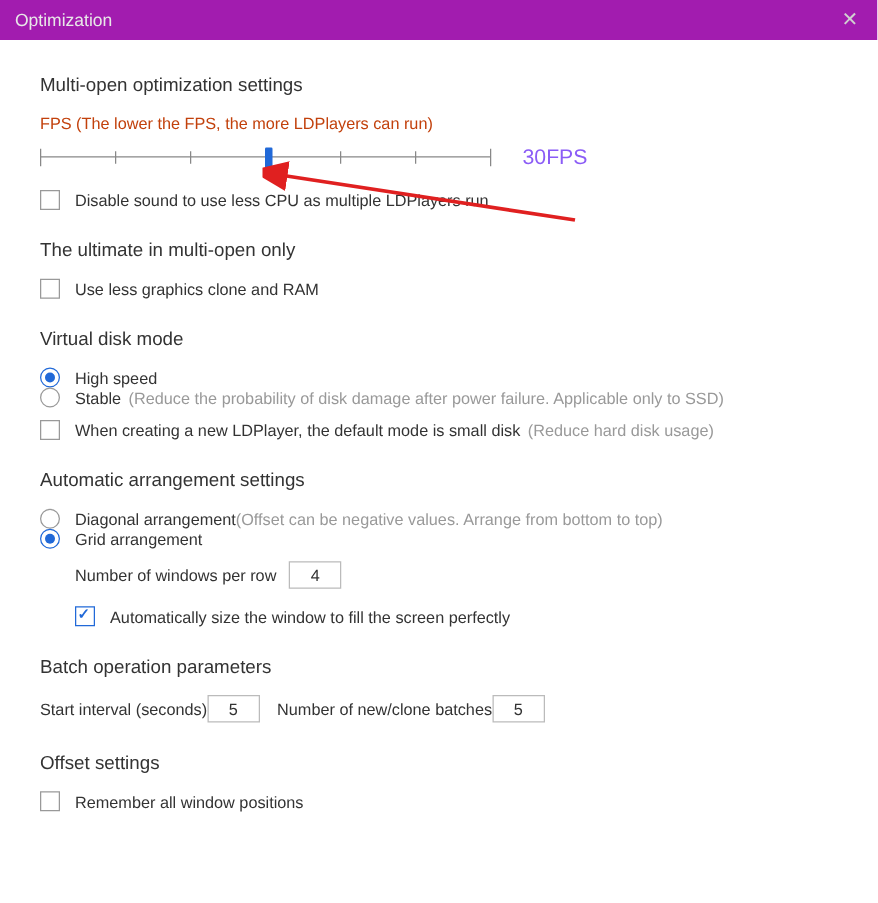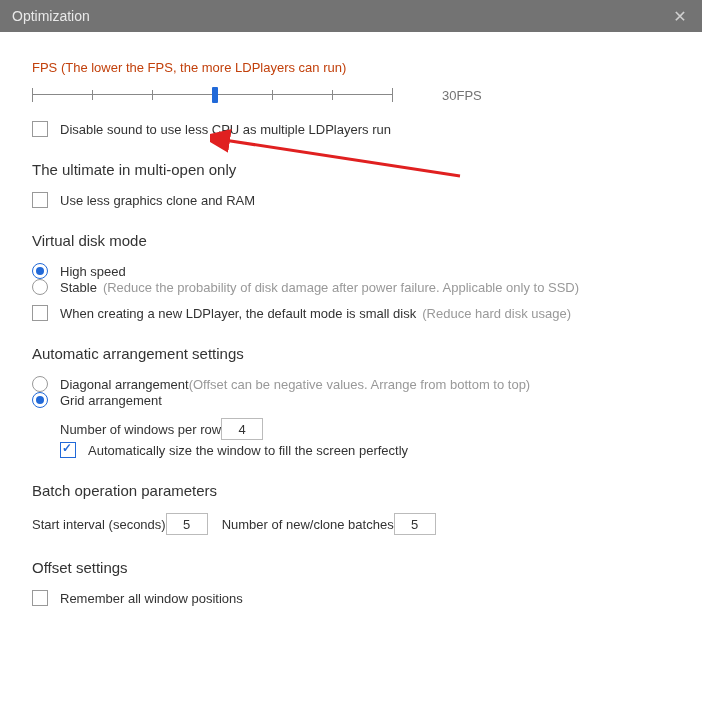--- a/index.html
+++ b/index.html
@@ -7,21 +7,21 @@
       font-family: "Segoe UI", Tahoma, sans-serif;
       font-size: 13px;
       background: #ffffff;
       color: #333;
       width: 702px;
       height: 722px;
       overflow: hidden;
       position: relative;
     }
     .titlebar {
-      background: #737373;
+      background: #a21caf;
       color: #e8e8e8;
       height: 32px;
       display: flex;
       align-items: center;
       padding: 0 12px;
       justify-content: space-between;
     }
     .titlebar .title { font-size: 14px; }
     .titlebar .close {
       color: #d0d0d0;
@@ -70,23 +70,23 @@
     .tick.major { height: 14px; top: 3px; }
     .handle {
       position: absolute;
       width: 6px;
       height: 16px;
       background: #2169d8;
       top: 2px;
       border-radius: 1px;
     }
     .fps-label {
-      color: #737373;
-      font-size: 13px;
-      margin-left: 50px;
+      color: #8b5cf6;
+      font-size: 17px;
+      margin-left: 26px;
     }
     .checkbox-row, .radio-row {
       display: flex;
       align-items: center;
       margin-bottom: 10px;
       font-size: 13px;
       color: #333;
     }
     .checkbox, .radio {
       width: 16px;
@@ -126,21 +126,22 @@
     }
     .radio-item {
       display: inline-flex;
       align-items: center;
       margin-right: 26px;
     }
     .indent { padding-left: 28px; }
     .input-row {
       display: flex;
       align-items: center;
-      margin-bottom: 2px;
+      gap: 10px;
+      margin-bottom: 14px;
     }
     .num-input {
       width: 42px;
       height: 22px;
       border: 1px solid #bbb;
       text-align: center;
       font-size: 13px;
       color: #333;
     }
     .batch-row {
@@ -158,20 +159,21 @@
 <body>
 
 <div class="titlebar">
   <span class="title">Optimization</span>
   <span class="close">✕</span>
 </div>
 
 <div class="content">
 
   <div class="section">
+    <div class="section-title">Multi-open optimization settings</div>
     <div class="subtext">FPS (The lower the FPS, the more LDPlayers can run)</div>
     <div class="slider-row">
       <div class="slider-track">
         <div class="slider-line"></div>
         <div class="tick major" style="left:0"></div>
         <div class="tick" style="left:16.6%"></div>
         <div class="tick" style="left:33.3%"></div>
         <div class="tick" style="left:50%"></div>
         <div class="tick" style="left:66.6%"></div>
         <div class="tick" style="left:83.3%"></div>

